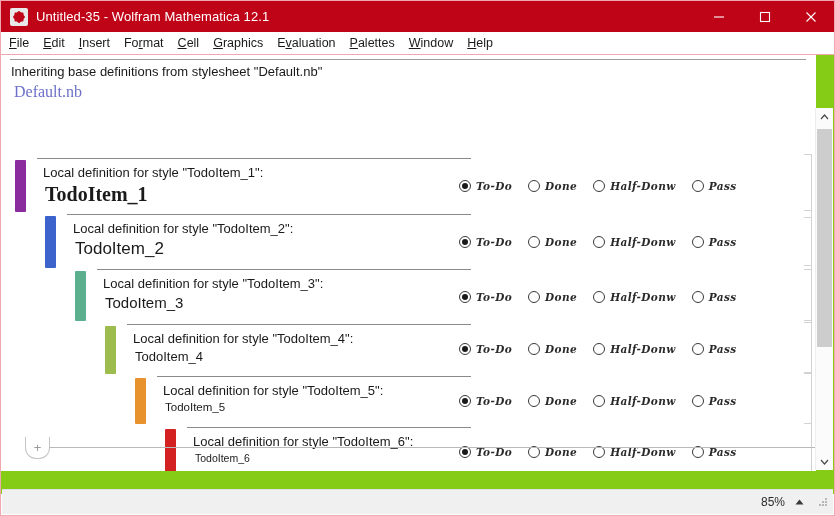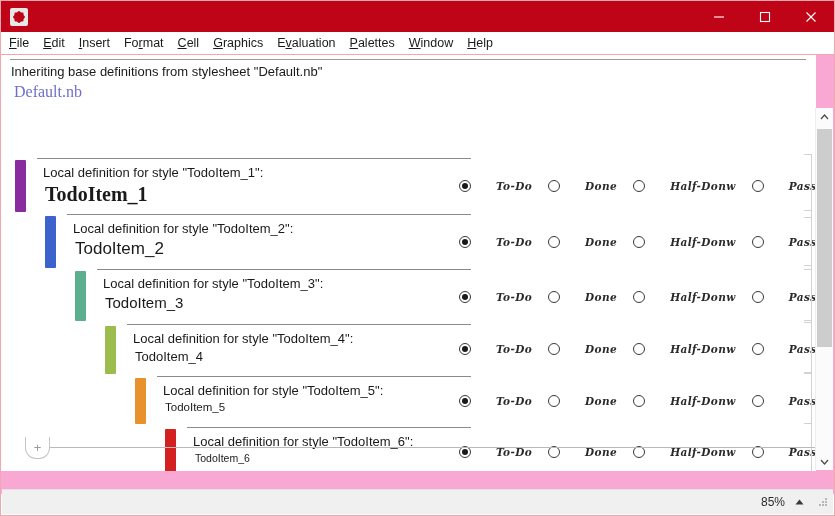--- a/index.html
+++ b/index.html
@@ -22,39 +22,39 @@
           color:#fff;font-size:13px;line-height:1;}
   .tb-btn svg{display:block;}
 
   
   .menubar{height:22px;background:#fff;display:flex;align-items:center;padding-left:8px;
            border-bottom:1px solid #f0a8b0;}
   .menu-item{font-size:12.5px;color:#1a1a1a;margin-right:14px;white-space:nowrap;}
   .menu-item u{text-decoration:underline;}
 
   
-  .nb-wrap{position:relative;height:439px;background:#f9a8d4;}
+  .nb-wrap{position:relative;height:439px;background:#84cc16;}
   .nb{position:absolute;left:0;top:0;right:18px;bottom:23px;overflow:hidden;background:#fff;}
 
   .top-rule{position:absolute;left:9px;right:10px;top:4px;height:0;border-top:1px solid #9a9a9a;}
 
   .inherit{position:absolute;left:10px;top:9px;font-size:13px;color:#1a1a1a;white-space:nowrap;}
   .defaultnb{position:absolute;left:13px;top:28px;font-family:"Liberation Serif",serif;
              font-size:16px;color:#6d70c8;white-space:nowrap;}
 
   
   .row{position:absolute;right:0;}
   .bar{position:absolute;top:0;width:11px;border-radius:1px;}
   .rule{position:absolute;height:0;border-top:1px solid #8a8a8a;}
   .hdr{position:absolute;font-size:13px;color:#1a1a1a;white-space:nowrap;}
   .sample{position:absolute;color:#1a1a1a;white-space:nowrap;}
 
   
   .radios{position:absolute;display:flex;align-items:center;}
-  .radio{display:flex;align-items:center;margin-right:16px;gap:20px;}
+  .radio{display:flex;align-items:center;margin-right:16px;}
   .rdot{width:12px;height:12px;border:1.5px solid #3a3a3a;border-radius:50%;
         box-sizing:border-box;position:relative;flex:none;background:#fff;}
   .rdot.on:after{content:"";position:absolute;left:50%;top:50%;width:6px;height:6px;
                  transform:translate(-50%,-50%);background:#1a1a1a;border-radius:50%;}
   .rlabel{margin-left:5px;font-family:"DejaVu Serif",serif;font-style:italic;
           font-size:10.5px;font-weight:bold;color:#2a2a2a;white-space:nowrap;letter-spacing:.4px;}
 
   
   .brk{position:absolute;right:4px;width:7px;border:1px solid #d2d2d2;border-left:none;}
 
@@ -80,20 +80,21 @@
   .grip{width:10px;height:10px;margin-right:5px;position:relative;}
   .grip i{position:absolute;width:2px;height:2px;background:#b6b6b6;}
 </style>
 </head>
 <body>
 
 <div id="app">
 
   <div class="titlebar">
     <div class="tb-icon"></div>
+    <div class="tb-title">Untitled-35 - Wolfram Mathematica 12.1</div>
     <div class="tb-btns">
       <div class="tb-btn">
         <svg width="12" height="12" viewBox="0 0 12 12">
             <line x1="1" y1="6" x2="11" y2="6" stroke="#fff" stroke-width="1.1"></line>
           </svg>
       </div>
       <div class="tb-btn">
         <svg width="12" height="12" viewBox="0 0 12 12">
             <rect x="1.5" y="1.5" width="9" height="9" fill="none" stroke="#fff" stroke-width="1.1"></rect>
           </svg>

